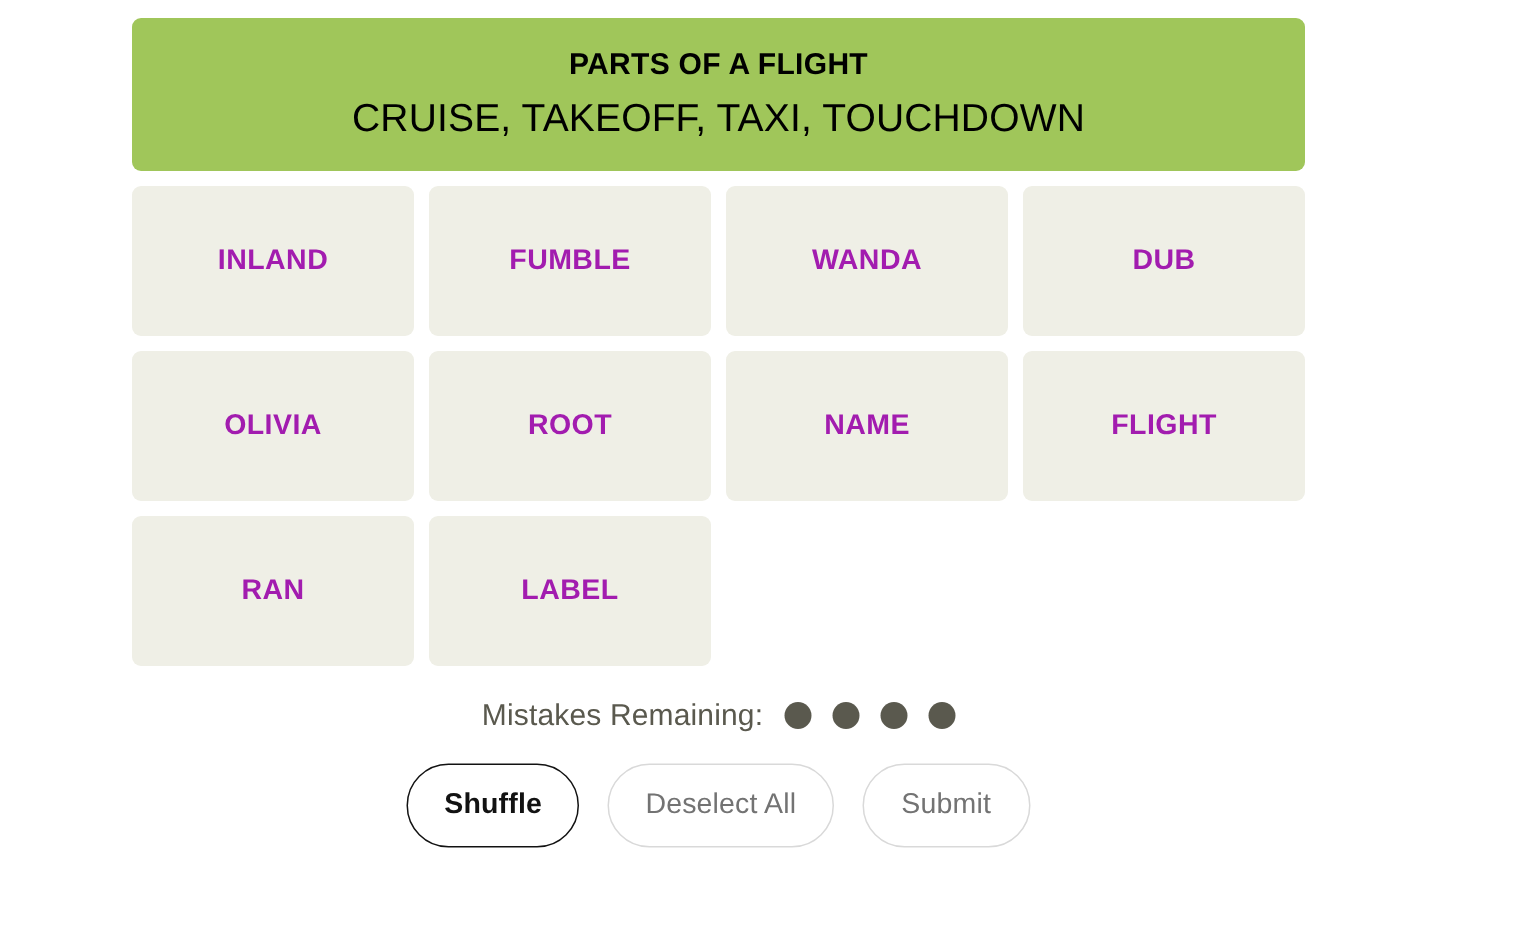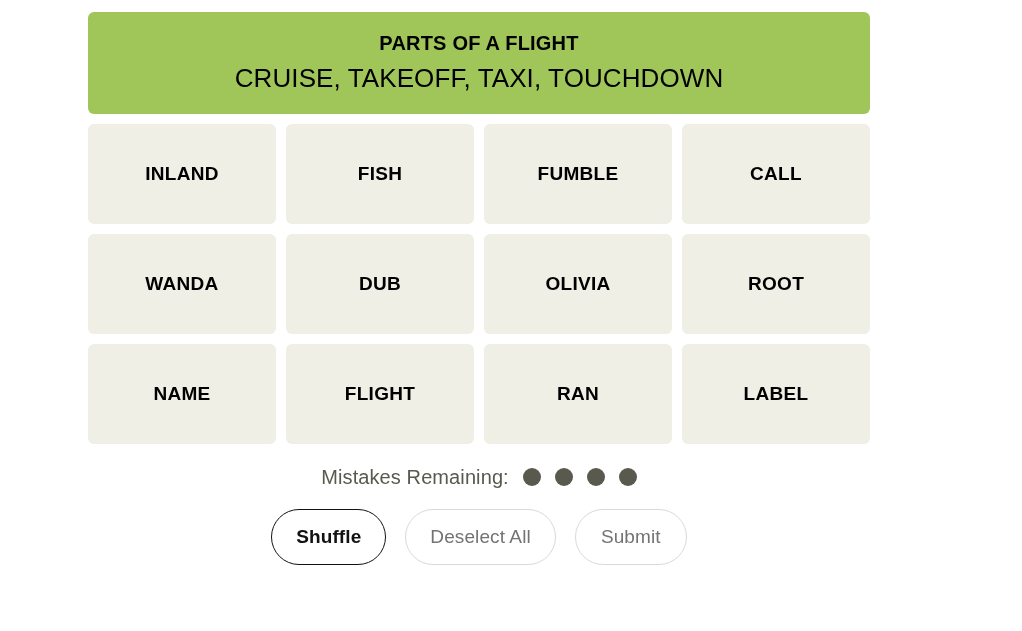--- a/index.html
+++ b/index.html
@@ -59,21 +59,21 @@
   }
   .tile {
     box-sizing: border-box;
     background: #efefe6;
     border-radius: 6px;
     display: flex;
     align-items: center;
     justify-content: center;
     font-size: 19px;
     font-weight: bold;
-    color: #000000;
+    color: #a21caf;
     letter-spacing: 0.3px;
     cursor: pointer;
     user-select: none;
   }
 
   
   .mistakes-row {
     margin-top: 22px;
     display: flex;
     align-items: center;
@@ -139,23 +139,21 @@
 
 <div id="game">
 
   <div class="solved-banner" style="background: rgb(160, 198, 90);">
     <div class="solved-title">PARTS OF A FLIGHT</div>
     <div class="solved-words">CRUISE, TAKEOFF, TAXI, TOUCHDOWN</div>
   </div>
 
   <div class="grid">
     <div class="tile">INLAND</div>
-    <div class="tile">FISH</div>
     <div class="tile">FUMBLE</div>
-    <div class="tile">CALL</div>
 
     <div class="tile">WANDA</div>
     <div class="tile">DUB</div>
     <div class="tile">OLIVIA</div>
     <div class="tile">ROOT</div>
 
     <div class="tile">NAME</div>
     <div class="tile">FLIGHT</div>
     <div class="tile">RAN</div>
     <div class="tile">LABEL</div>

